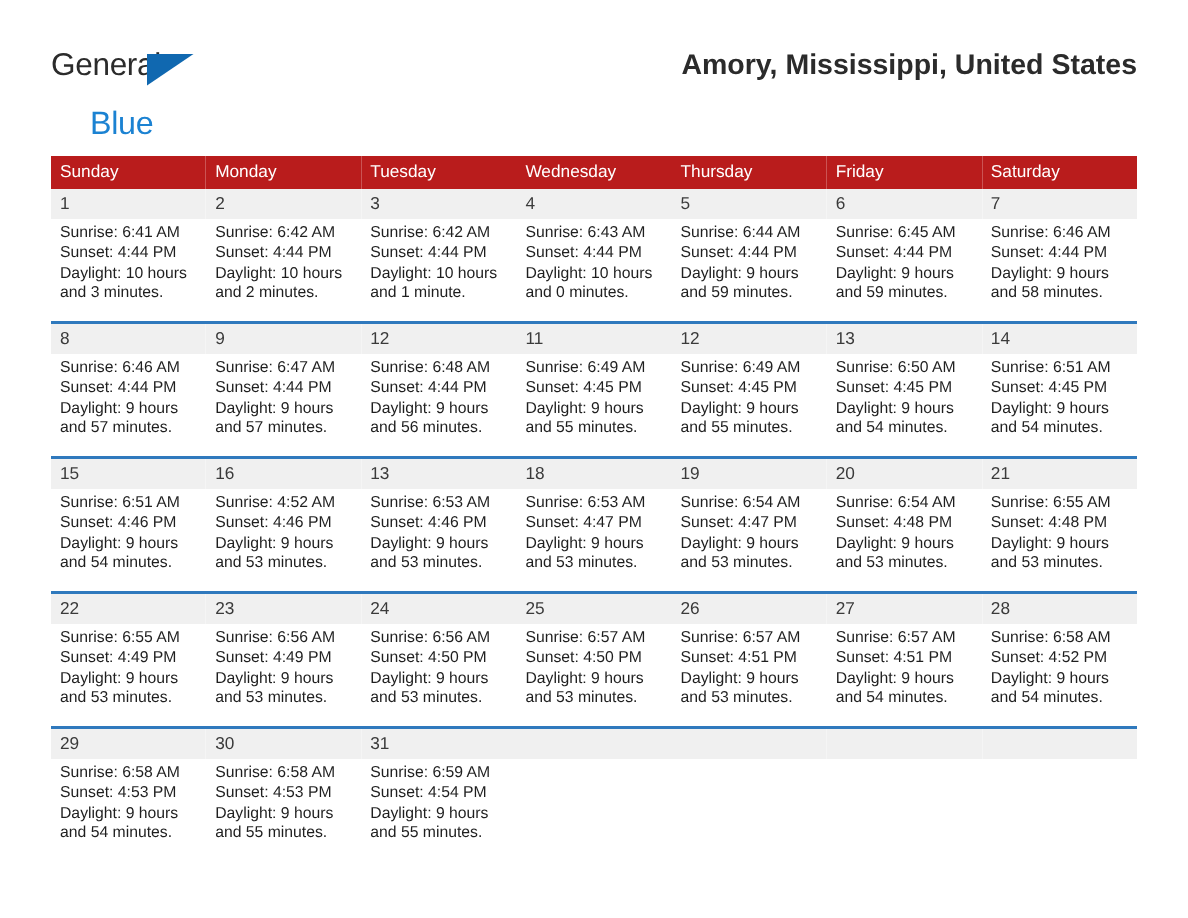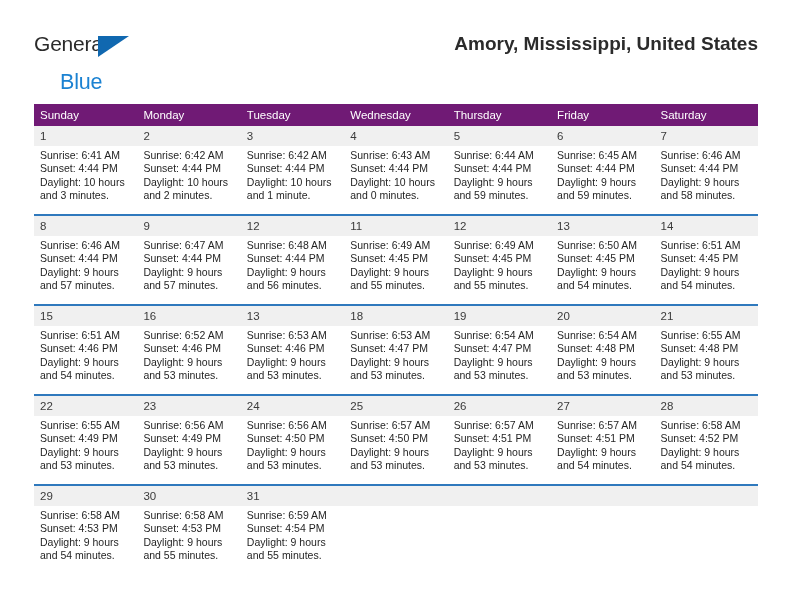--- a/index.html
+++ b/index.html
@@ -94,21 +94,21 @@
     position: absolute;
     left: 34px;
     top: 104px;
     width: 724px;
     border-collapse: collapse;
     table-layout: fixed;
   }
   .calendar col { width: 103.42px; }
 
   .calendar thead th {
-    background: #701a75;
+    background: #b91c1c;
     color: #ffffff;
     font-size: 11.5px;
     font-weight: normal;
     text-align: left;
     padding: 5px 0 5px 6px;
     height: 11px;
     border: none;
   }
 
   .wk-sep td {
@@ -331,21 +331,21 @@
           <div class="info">
             <div>Sunrise: 6:51 AM</div>
             <div>Sunset: 4:46 PM</div>
             <div>Daylight: 9 hours</div>
             <div>and 54 minutes.</div>
           </div>
         </td>
         <td class="daycell">
           <div class="daynum">16</div>
           <div class="info">
-            <div>Sunrise: 6:52 AM</div>
+            <div>Sunrise: 4:52 AM</div>
             <div>Sunset: 4:46 PM</div>
             <div>Daylight: 9 hours</div>
             <div>and 53 minutes.</div>
           </div>
         </td>
         <td class="daycell">
           <div class="daynum">13</div>
           <div class="info">
             <div>Sunrise: 6:53 AM</div>
             <div>Sunset: 4:46 PM</div>

